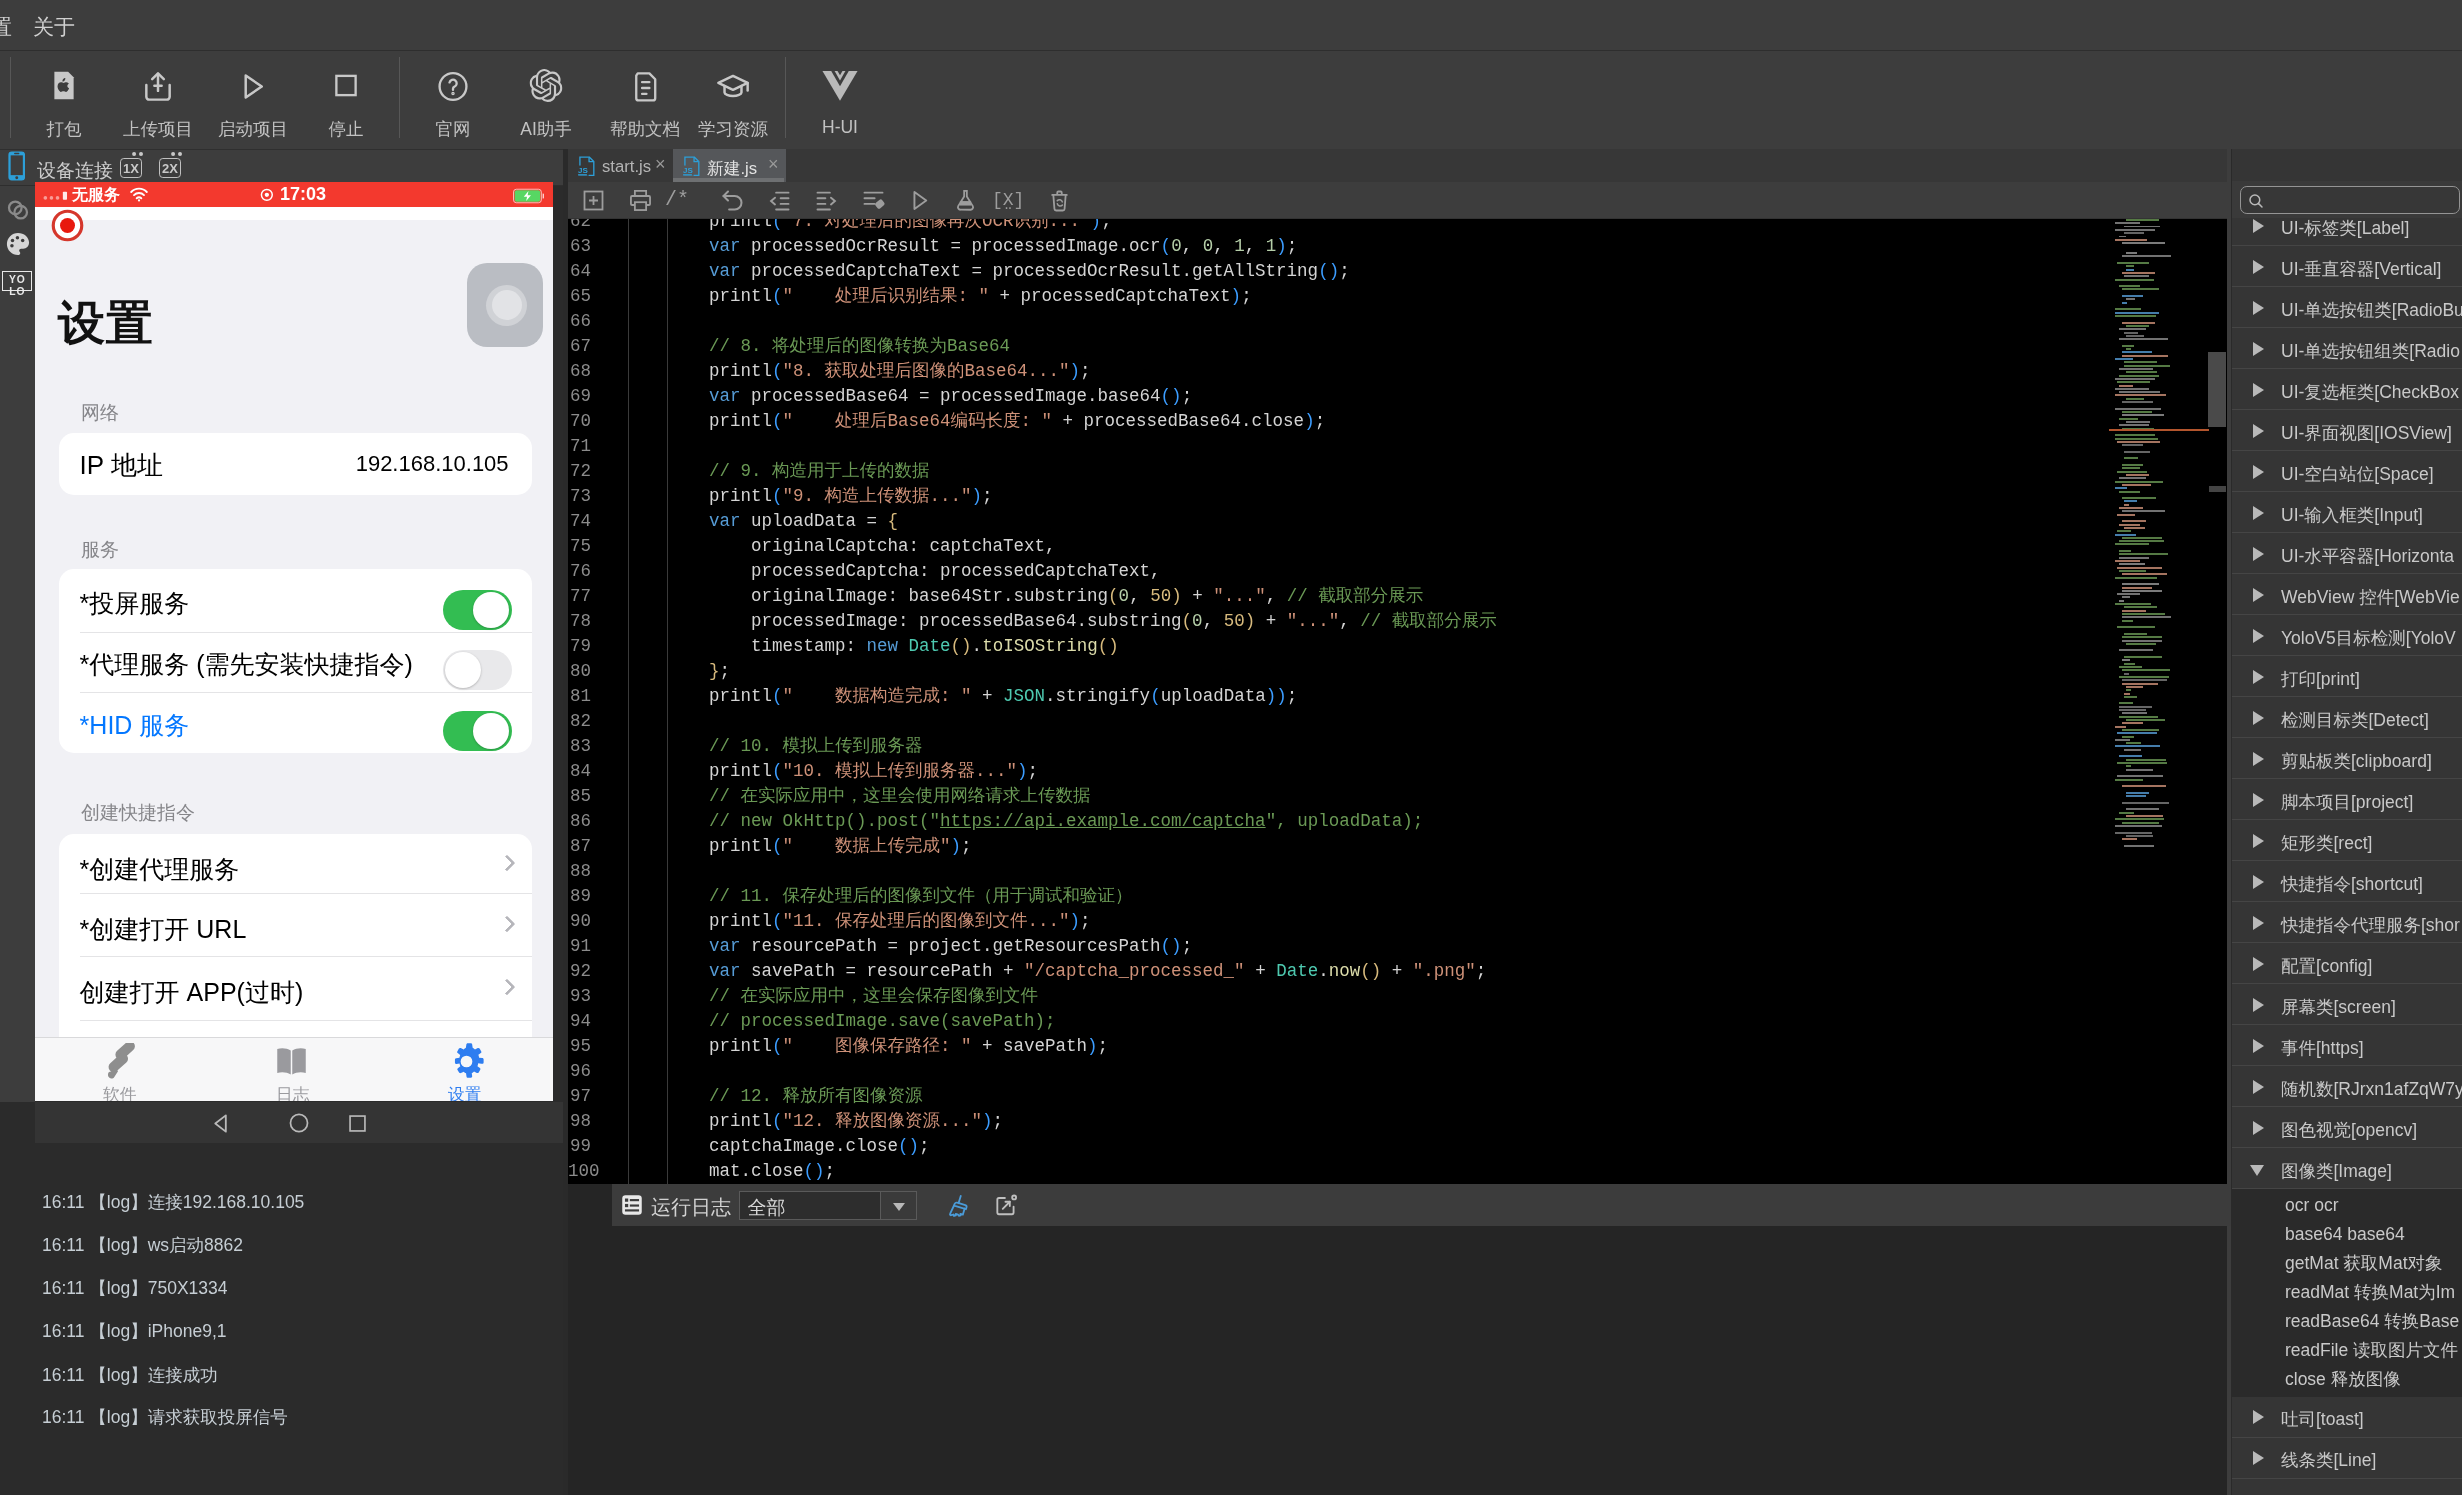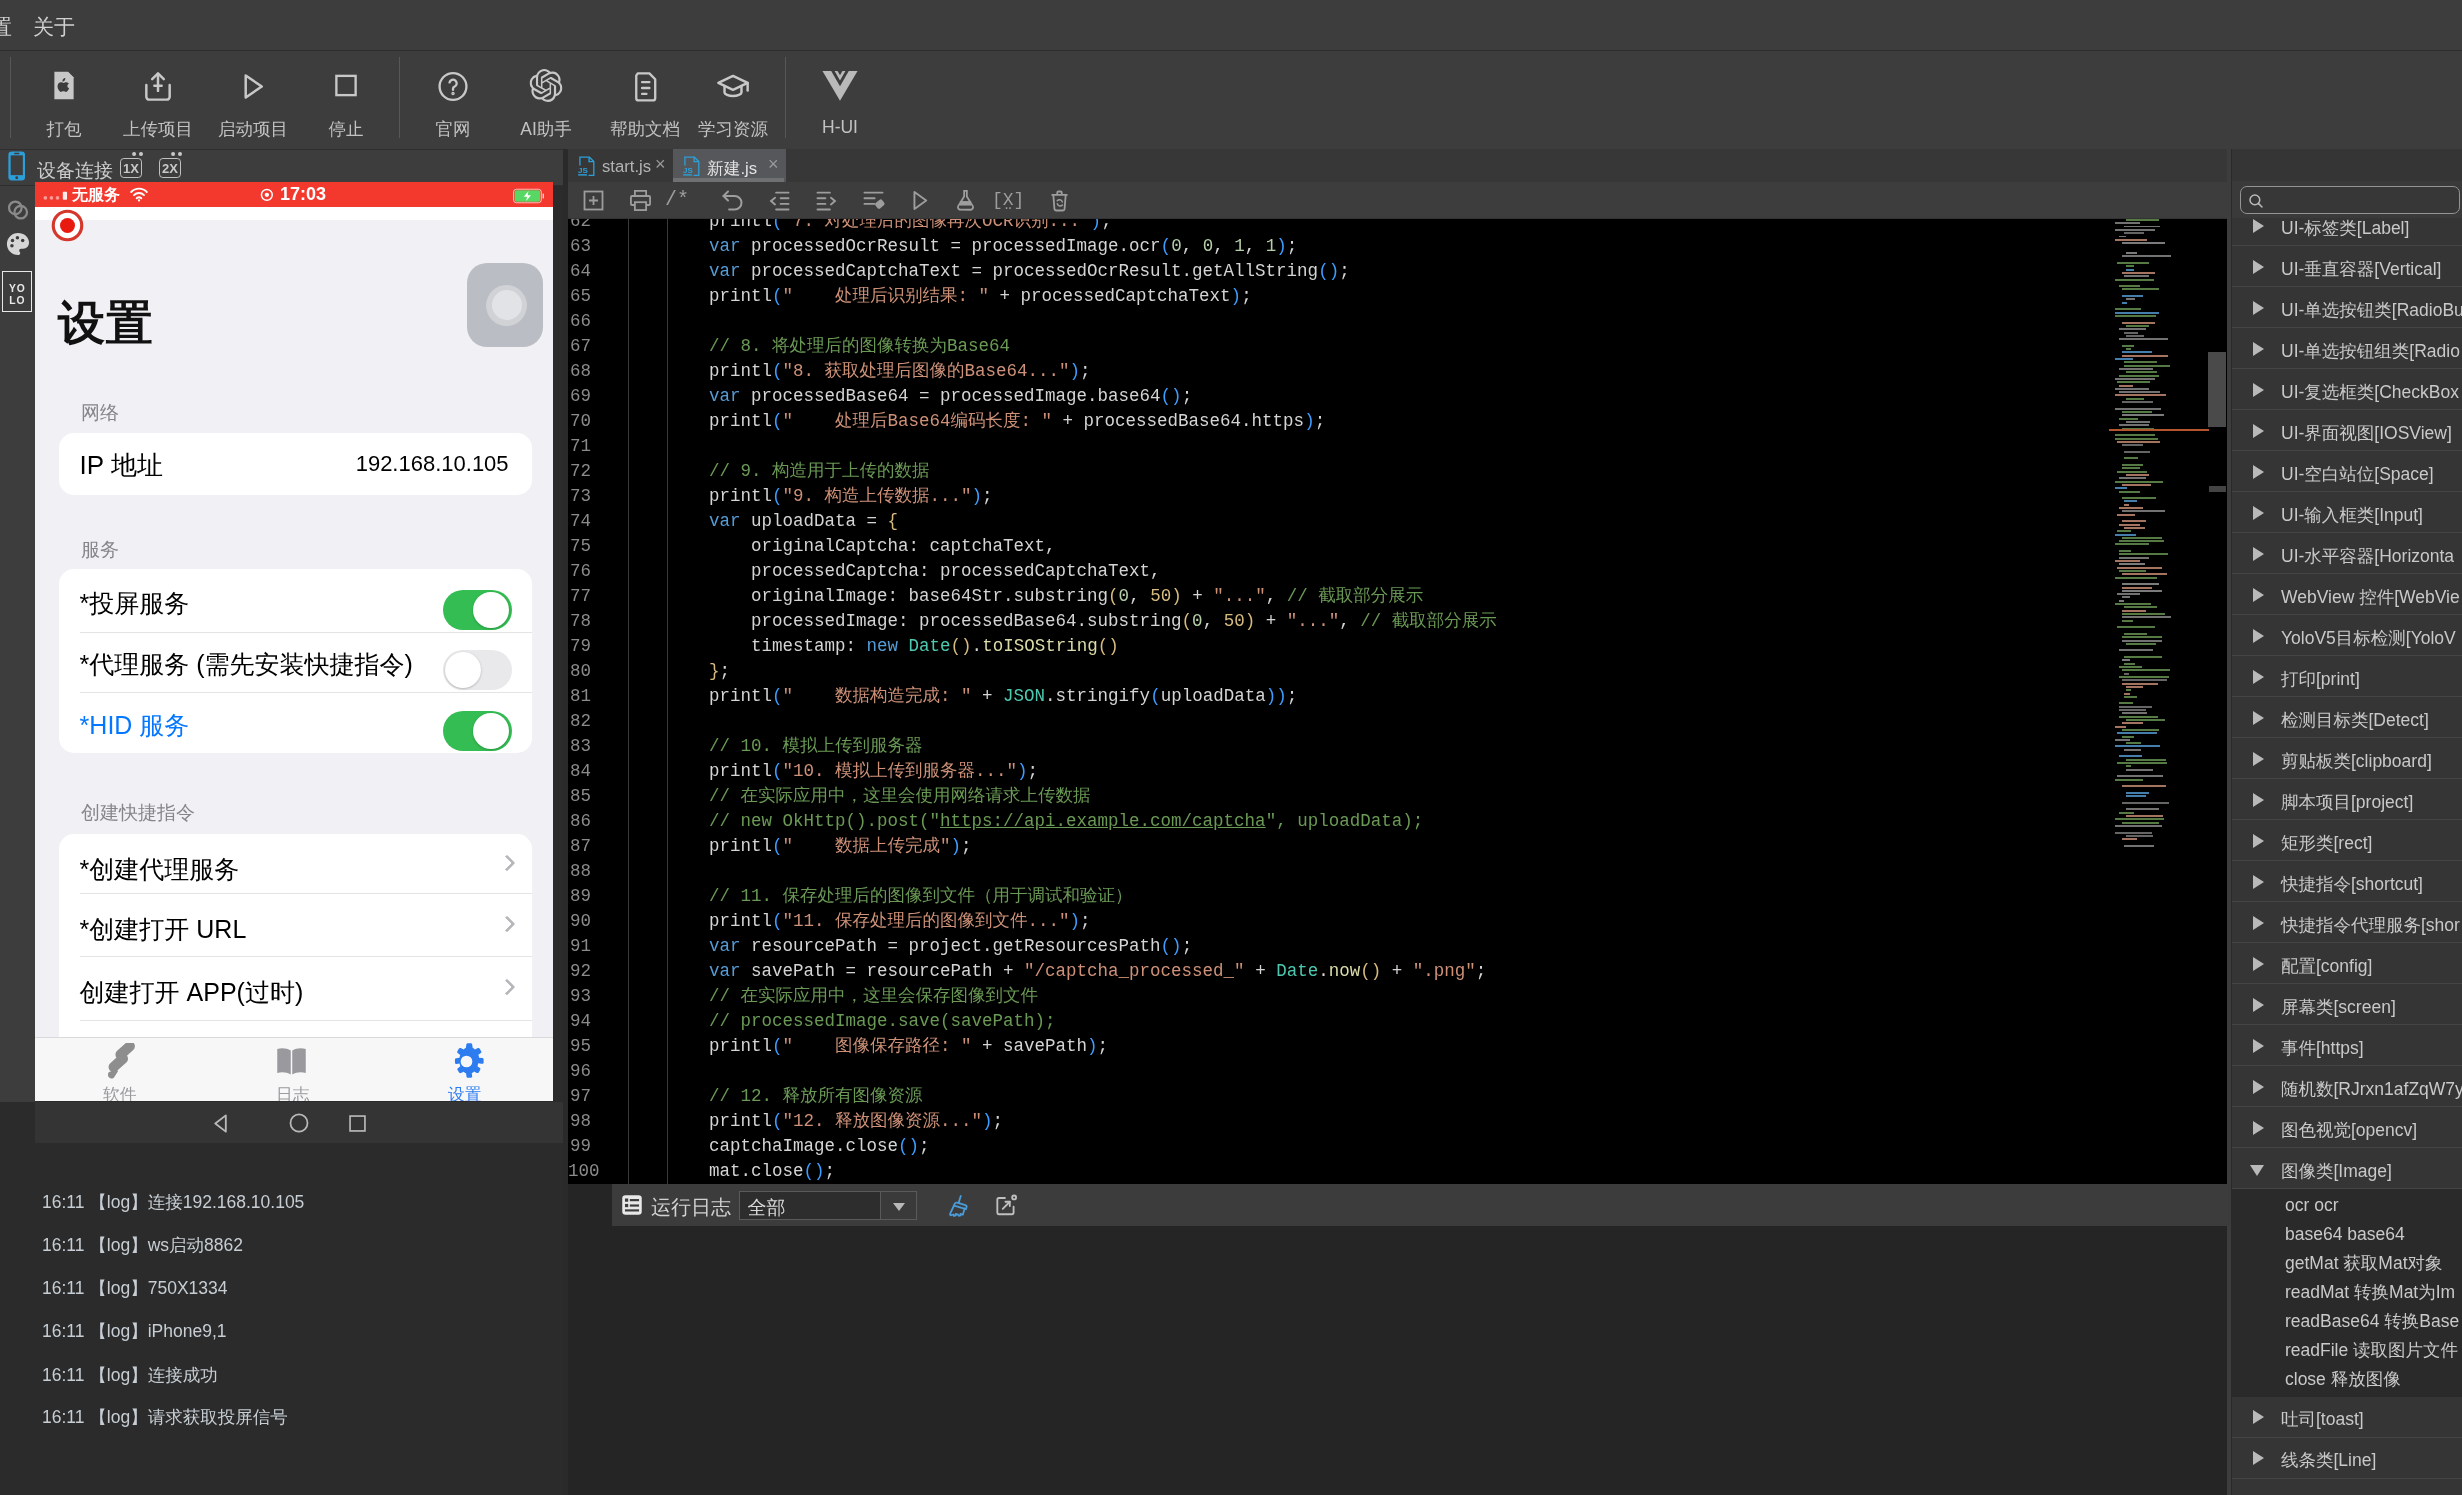--- a/index.html
+++ b/index.html
@@ -153,21 +153,21 @@
           <circle cx="9.5" cy="10" r="5.8"></circle>
           <circle cx="14.5" cy="14" r="5.8"></circle>
         </svg>
     <svg style="position:absolute;left:3.8px;top:44px" width="28" height="28" viewBox="0 0 24 24">
           <path fill="#d6d6d6" d="M12 2.5a9.5 9.5 0 1 0 0 19c1.2 0 1.9-.7 1.9-1.6c0-.5-.2-.9-.5-1.2c-.3-.3-.4-.7-.4-1.1c0-.9.7-1.6 1.6-1.6h1.9a5 5 0 0 0 5-5C21.5 6 17.2 2.5 12 2.5z"></path>
           <circle cx="7.3" cy="9" r="1.5" fill="#3d3d3d"></circle>
           <circle cx="11.5" cy="6.7" r="1.5" fill="#3d3d3d"></circle>
           <circle cx="16" cy="9" r="1.5" fill="#3d3d3d"></circle>
           <circle cx="6.8" cy="13.5" r="1.5" fill="#3d3d3d"></circle>
         </svg>
-    <div style="position:absolute;left:2.3px;top:85px;width:30px;height:41px;border:1.5px solid #e8e8e8;color:#e8e8e8;font-size:10.3px;font-weight:bold;text-align:center;line-height:12px;letter-spacing:0.8px;padding-top:11px">YO<br>LO</div>
+    <div style="position:absolute;left:2.3px;top:85px;width:30px;height:20px;border:1.5px solid #e8e8e8;color:#e8e8e8;font-size:10.3px;font-weight:bold;text-align:center;line-height:12px;letter-spacing:0.8px;padding-top:2px">YO<br>LO</div>
   </div>
   <div id="phone">
 
     <div style="position:absolute;left:0;top:0;width:518px;height:25px;background:#f3392e"></div>
     <div style="position:absolute;left:0;top:25px;width:518px;height:13px;background:#ffffff"></div>
     <svg style="position:absolute;left:8.4px;top:6px" width="26" height="13.7" viewBox="0 0 34 18">
           <g fill="#ffffff">
             <circle cx="3" cy="13" r="2.4" opacity="0.5"></circle>
             <circle cx="11" cy="13" r="2.4" opacity="0.5"></circle>
             <circle cx="19" cy="13" r="2.4" opacity="0.5"></circle>
@@ -386,21 +386,21 @@
 99
 100</div>
 <div id="code" style="top:-10px">    <span class="w">printl</span><span class="pb">(</span><span class="s">"7. 对处理后的图像再次OCR识别..."</span><span class="pb">)</span><span class="w">;</span>
     <span class="k">var</span><span class="w"> processedOcrResult = processedImage.ocr</span><span class="pb">(</span><span class="n">0</span><span class="w">, </span><span class="n">0</span><span class="w">, </span><span class="n">1</span><span class="w">, </span><span class="n">1</span><span class="pb">)</span><span class="w">;</span>
     <span class="k">var</span><span class="w"> processedCaptchaText = processedOcrResult.getAllString</span><span class="pb">()</span><span class="w">;</span>
     <span class="w">printl</span><span class="pb">(</span><span class="s">"    处理后识别结果: "</span><span class="w"> + processedCaptchaText</span><span class="pb">)</span><span class="w">;</span>
     
     <span class="c">// 8. 将处理后的图像转换为Base64</span>
     <span class="w">printl</span><span class="pb">(</span><span class="s">"8. 获取处理后图像的Base64..."</span><span class="pb">)</span><span class="w">;</span>
     <span class="k">var</span><span class="w"> processedBase64 = processedImage.base64</span><span class="pb">()</span><span class="w">;</span>
-    <span class="w">printl</span><span class="pb">(</span><span class="s">"    处理后Base64编码长度: "</span><span class="w"> + processedBase64.https</span><span class="pb">)</span><span class="w">;</span>
+    <span class="w">printl</span><span class="pb">(</span><span class="s">"    处理后Base64编码长度: "</span><span class="w"> + processedBase64.close</span><span class="pb">)</span><span class="w">;</span>
     
     <span class="c">// 9. 构造用于上传的数据</span>
     <span class="w">printl</span><span class="pb">(</span><span class="s">"9. 构造上传数据..."</span><span class="pb">)</span><span class="w">;</span>
     <span class="k">var</span><span class="w"> uploadData = </span><span class="y">{</span>
     <span class="w">    originalCaptcha: captchaText,</span>
     <span class="w">    processedCaptcha: processedCaptchaText,</span>
     <span class="w">    originalImage: base64Str.substring</span><span class="y">(</span><span class="n">0</span><span class="w">, </span><span class="y">50)</span><span class="w"> + </span><span class="s">"..."</span><span class="w">, </span><span class="c">// 截取部分展示</span>
     <span class="w">    processedImage: processedBase64.substring</span><span class="y">(</span><span class="n">0</span><span class="w">, </span><span class="y">50)</span><span class="w"> + </span><span class="s">"..."</span><span class="w">, </span><span class="c">// 截取部分展示</span>
     <span class="w">    timestamp: </span><span class="k">new</span><span class="w"> </span><span class="cl">Date</span><span class="y">()</span><span class="w">.</span><span class="fy">toISOString</span><span class="y">()</span>
     <span class="y">}</span><span class="w">;</span>

